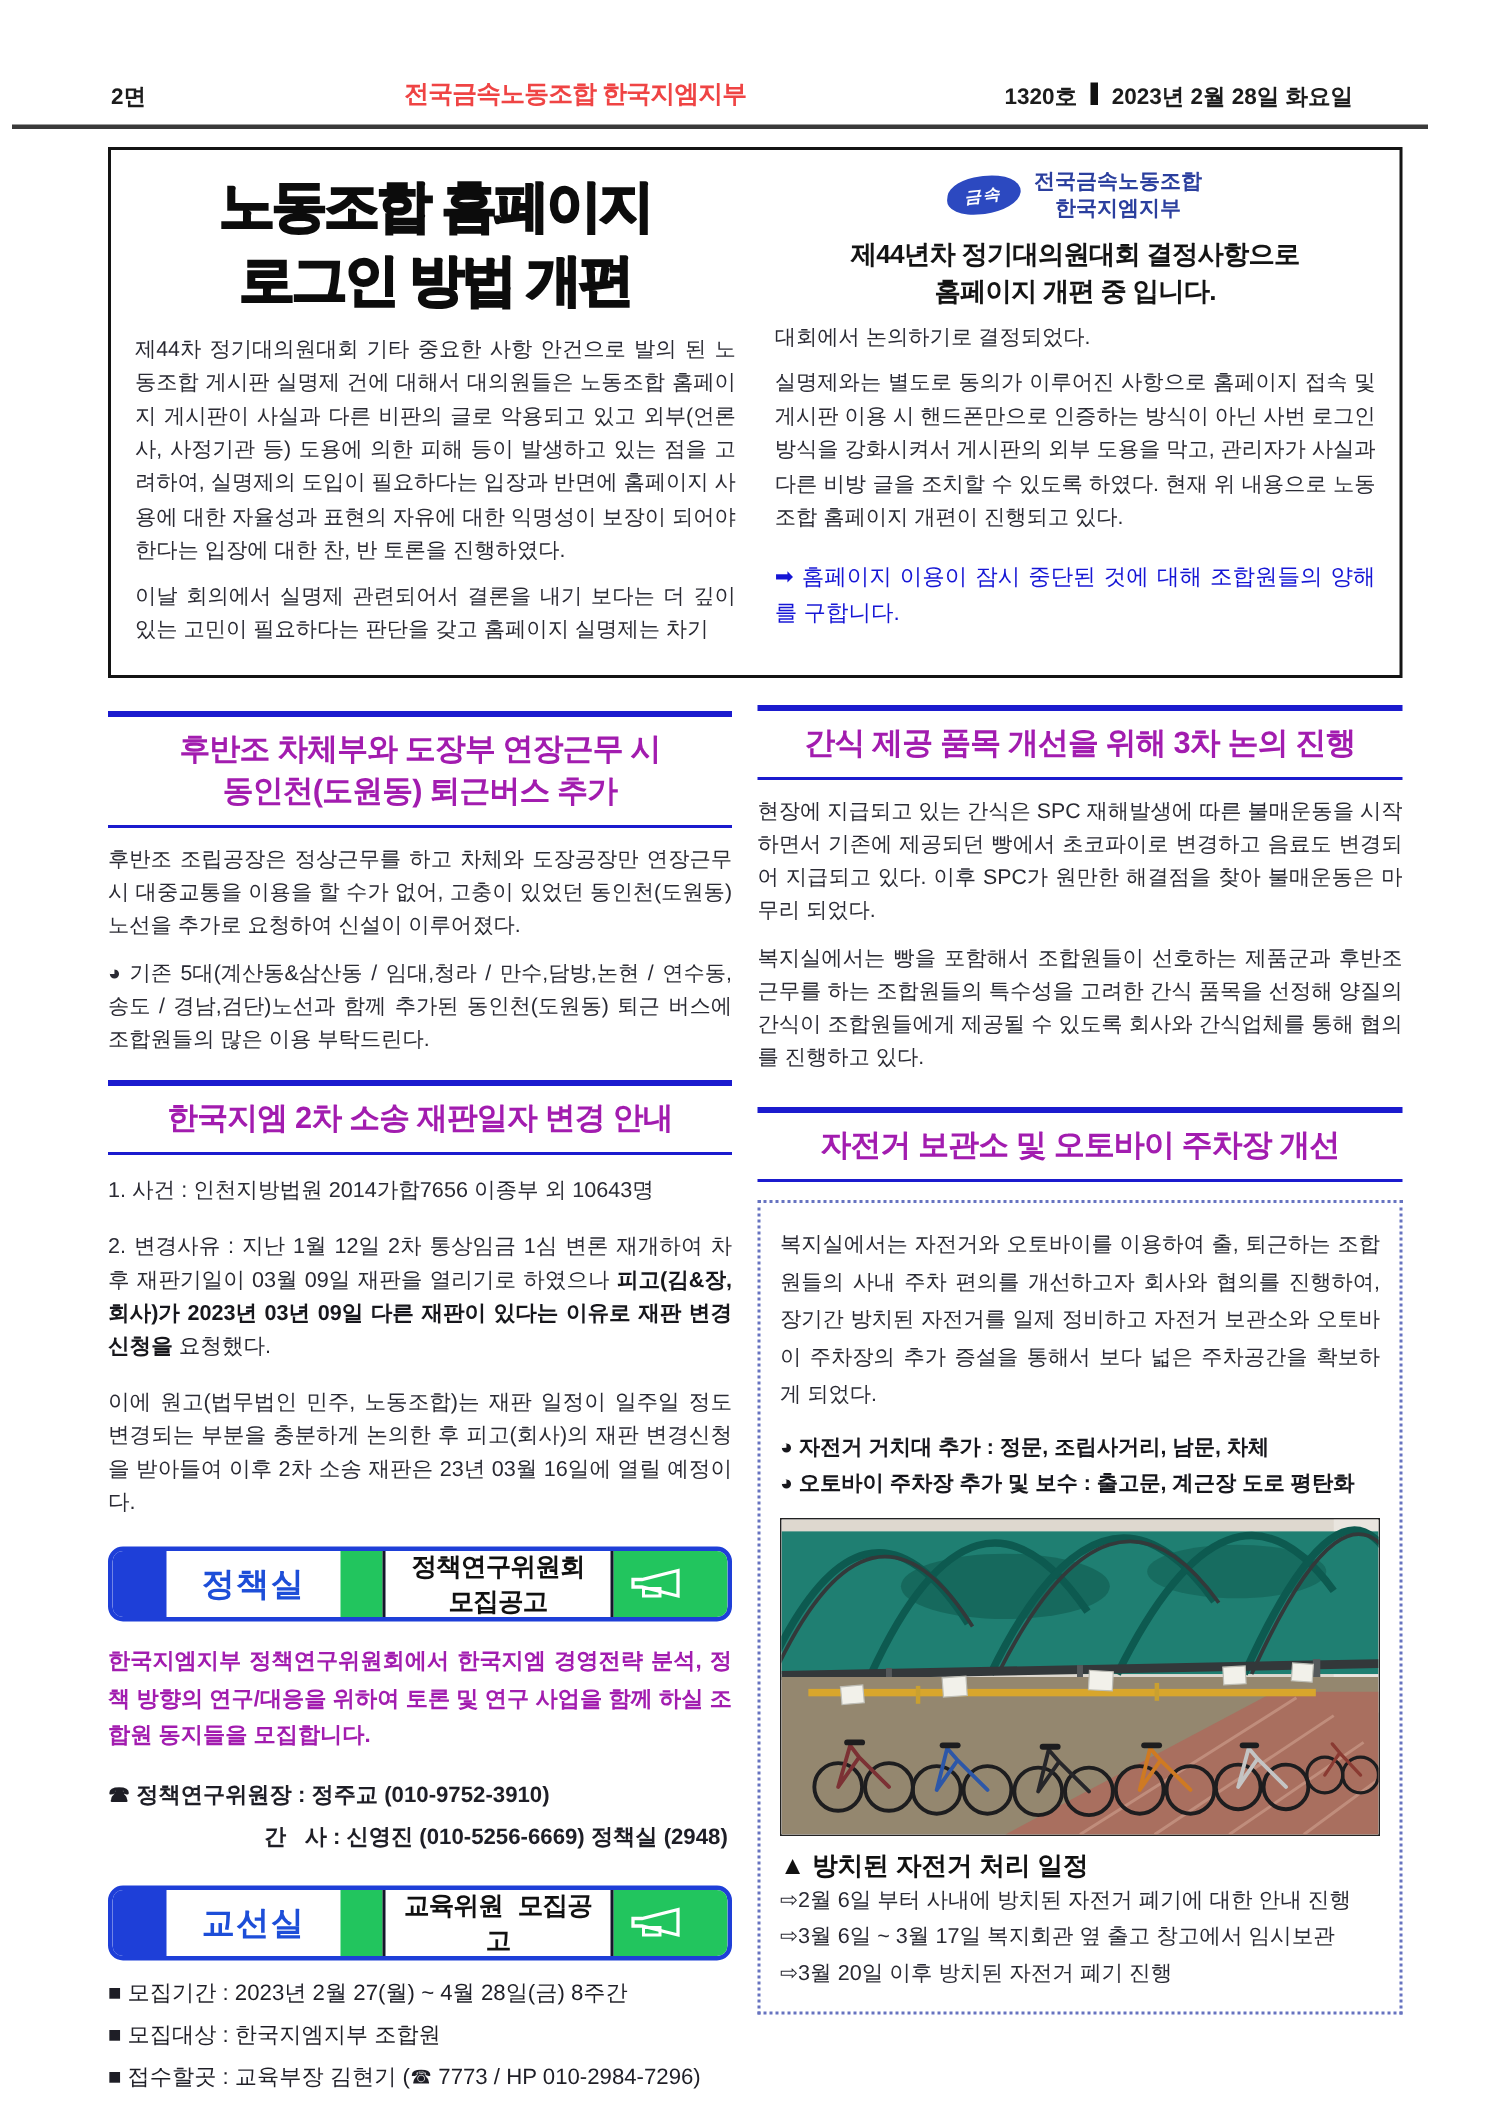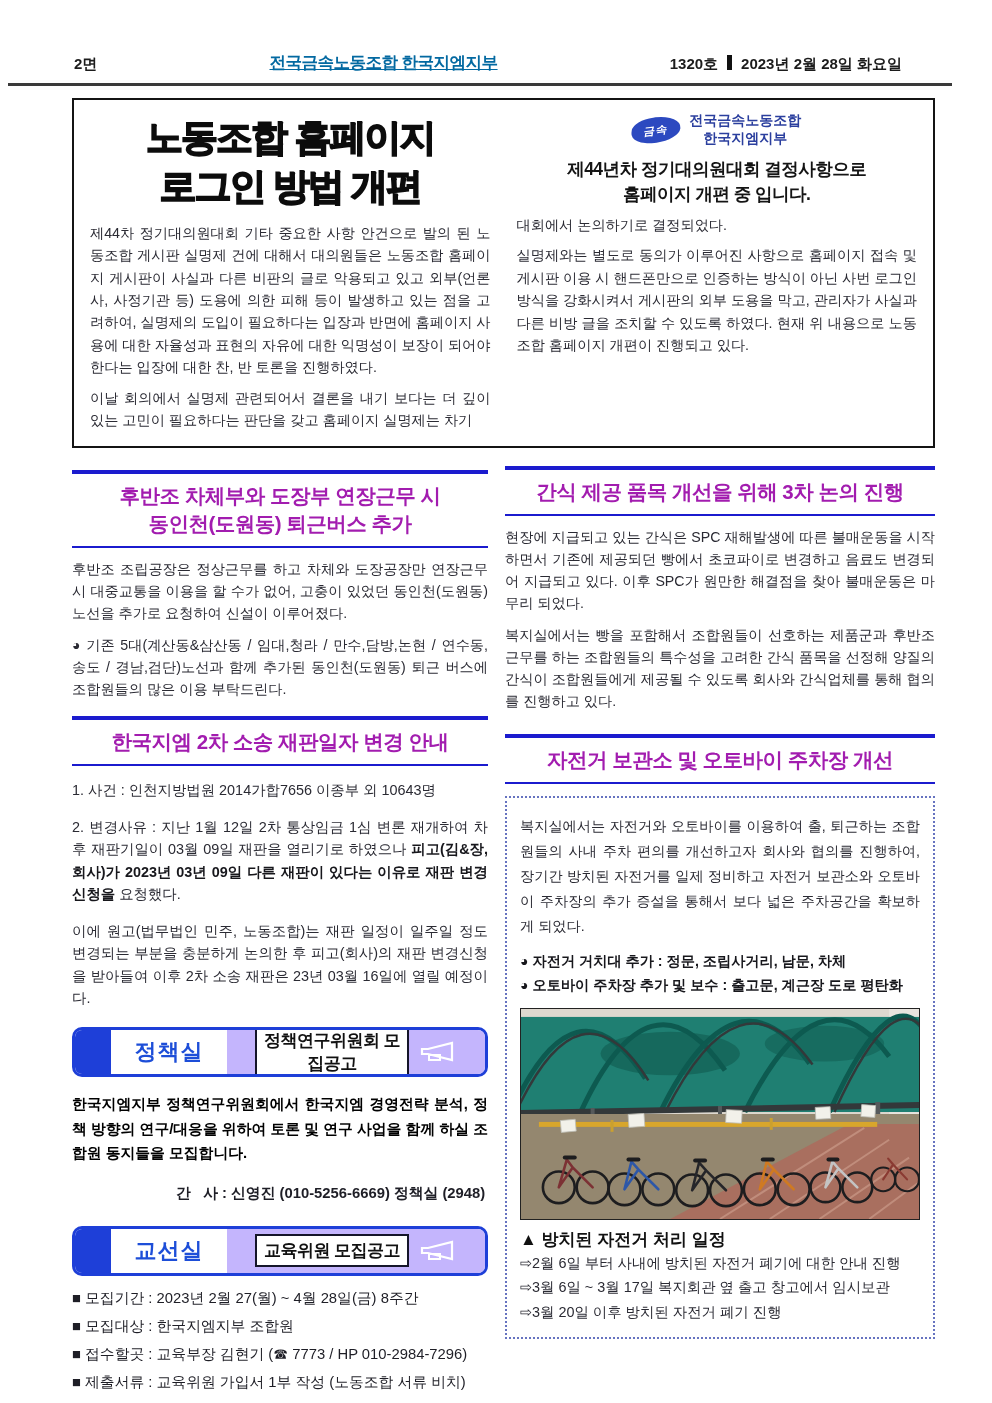--- a/index.html
+++ b/index.html
@@ -2,21 +2,21 @@
 <html><head>
 <meta charset="utf-8">
 <style>
   html,body{margin:0;padding:0;background:#fff;}
   .page{position:relative;width:960px;height:1403px;background:#fff;overflow:hidden;
         font-family:"Liberation Sans",sans-serif;color:#26262e;box-sizing:border-box;}
   
   .hdr{display:flex;justify-content:space-between;align-items:flex-end;
        padding:52px 58px 6px 74px;}
   .hdr .pg{font-size:15px;font-weight:700;color:#1c1c1c;}
-  .hdr .org{font-size:16.5px;font-weight:800;color:#0369a1;letter-spacing:-.5px;text-decoration:underline;}
+  .hdr .org{font-size:16.5px;font-weight:800;color:#ef4444;letter-spacing:-.5px;}
   .hdr .right{display:flex;align-items:flex-start;font-size:15px;font-weight:700;color:#1c1c1c;}
   .hdr .vbar{display:inline-block;width:5px;height:15px;background:#111;margin:0 9px;}
   .rule{border-top:3px solid #3a3a3a;margin:3px 8px 0 8px;}
   
   .content{display:grid;grid-template-columns:416px 430px;column-gap:17px;
            padding:12px 57px 0 72px;}
   .col{min-width:0;}
   
   .leadbox{grid-column:1/3;border:2px solid #141414;padding:10px 16px 14px;
            display:grid;grid-template-columns:1fr 1fr;column-gap:26px;margin-bottom:6px;}
@@ -39,26 +39,26 @@
              padding:8px 0;letter-spacing:-.5px;}
   .body-p{font-size:14.2px;line-height:1.55;text-align:justify;margin:10px 0 0;color:#2a2a33;}
   .law-item{font-size:14.4px;line-height:1.55;text-align:justify;margin-top:13px;color:#2a2a33;}
   .law-item b{color:#17171c;}
   
   .banner{display:flex;align-items:stretch;border:3px solid #1e3fd8;border-radius:10px;
           overflow:hidden;height:44px;margin-top:18px;background:#fff;}
   .banner .block{width:36px;background:#1e3fd8;}
   .banner .label{width:116px;display:flex;align-items:center;justify-content:center;
                  color:#1d4ed8;font-size:22px;font-weight:900;letter-spacing:1px;}
-  .banner .bright{flex:1;background:#c4b5fd;display:flex;align-items:center;padding:0 28px;}
+  .banner .bright{flex:1;background:#22c55e;display:flex;align-items:center;padding:0 28px;font-family:Liberation Mono, monospace;}
   .banner .pill{background:#fff;border:2px solid #15152a;padding:3px 6px;font-weight:800;
                 font-size:17px;color:#111;flex:1;text-align:center;letter-spacing:-.5px;}
   .banner .mega{width:38px;height:24px;margin-left:10px;flex:none;}
   .policy-p{font-weight:700;font-size:14.8px;line-height:1.66;text-align:justify;
-            color:#000000;}
+            color:#a21caf;}
   .contact{font-weight:700;font-size:14.8px;line-height:1.85;white-space:pre-wrap;color:#1e1e26;}
   .contact.indent{padding-left:104px;}
   .edu-item{font-weight:400;font-size:14.8px;line-height:1.9;color:#1e1e26;}
   .edu-list{margin-top:8px;}
   
   .dotted{border:2px dotted #6673c0;padding:12px 13px 12px;margin-top:12px;}
   .bike-p{font-size:14.2px;line-height:1.75;text-align:justify;margin:4px 0 0;color:#2a2a33;}
   .bike-bullet{font-weight:700;font-size:14.2px;line-height:1.66;color:#17171c;}
   .bike-bullets{margin-top:12px;}
   .photo{display:block;width:100%;height:212px;margin:10px 0 8px;border:1px solid #222;
@@ -100,20 +100,21 @@
             <span>전국금속노동조합</span><br>
             <span>한국지엠지부</span>
           </div>
         </div>
         <div class="notice">
           <span>제44년차 정기대의원대회 결정사항으로</span><br>
           <span>홈페이지 개편 중 입니다.</span>
         </div>
         <p class="lead-p">대회에서 논의하기로 결정되었다.</p>
         <p class="lead-p">  실명제와는 별도로 동의가 이루어진 사항으로 홈페이지 접속 및 게시판 이용 시 핸드폰만으로 인증하는 방식이 아닌 사번 로그인 방식을 강화시켜서 게시판의 외부 도용을 막고, 관리자가 사실과 다른 비방 글을 조치할 수 있도록 하였다. 현재 위 내용으로 노동조합 홈페이지 개편이 진행되고 있다.</p>
+        <p class="note-blue">➡ 홈페이지 이용이 잠시 중단된 것에 대해 조합원들의 양해를 구합니다.</p>
       </div>
     </div>
 
     <div class="col">
 
       <div class="sec">
         <div class="sec-title">
           <span>후반조 차체부와 도장부 연장근무 시</span><br>
           <span>동인천(도원동) 퇴근버스 추가</span>
         </div>
@@ -133,20 +134,21 @@
         <div class="label">정책실</div>
         <div class="bright">
           <div class="pill">정책연구위원회 모집공고</div>
           <svg class="mega" viewBox="0 0 38 24">
             <path d="M3 9 h6 L33 3 v17 L9 14 H3 z" fill="none" stroke="#fff" stroke-width="2.2"></path>
             <rect x="10" y="15" width="11" height="5" fill="none" stroke="#fff" stroke-width="2"></rect>
           </svg>
         </div>
       </div>
       <p class="policy-p">  한국지엠지부 정책연구위원회에서 한국지엠 경영전략 분석, 정책 방향의 연구/대응을 위하여 토론 및 연구 사업을 함께 하실 조합원 동지들을 모집합니다.</p>
+      <div class="contact">☎ 정책연구위원장 : 정주교 (010-9752-3910)</div>
       <div class="contact indent">간   사 : 신영진 (010-5256-6669) 정책실 (2948)</div>
 
       <div class="banner">
         <div class="block"></div>
         <div class="label">교선실</div>
         <div class="bright">
           <div class="pill">교육위원 모집공고</div>
           <svg class="mega" viewBox="0 0 38 24">
             <path d="M3 9 h6 L33 3 v17 L9 14 H3 z" fill="none" stroke="#fff" stroke-width="2.2"></path>
             <rect x="10" y="15" width="11" height="5" fill="none" stroke="#fff" stroke-width="2"></rect>

